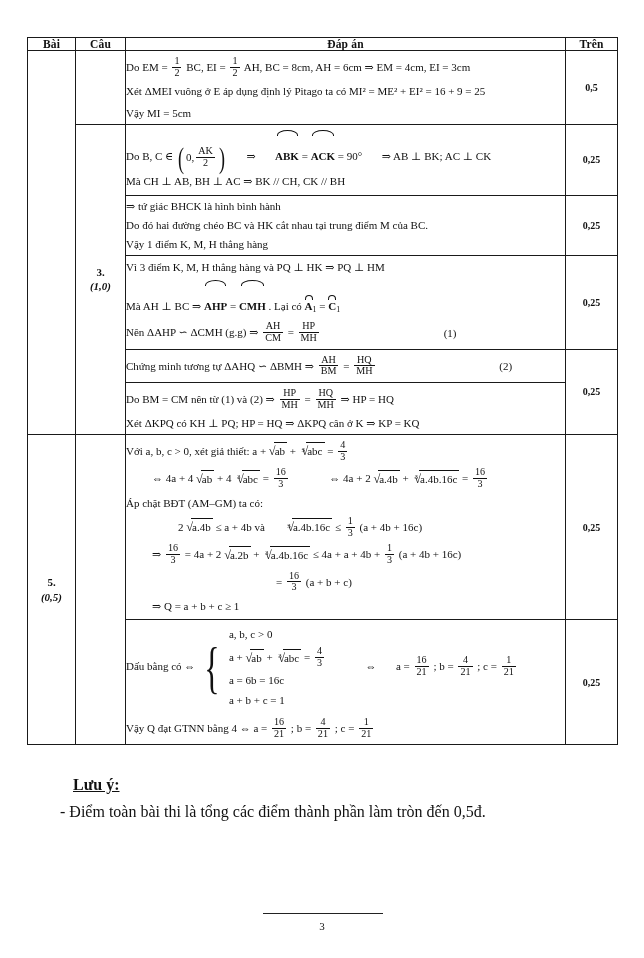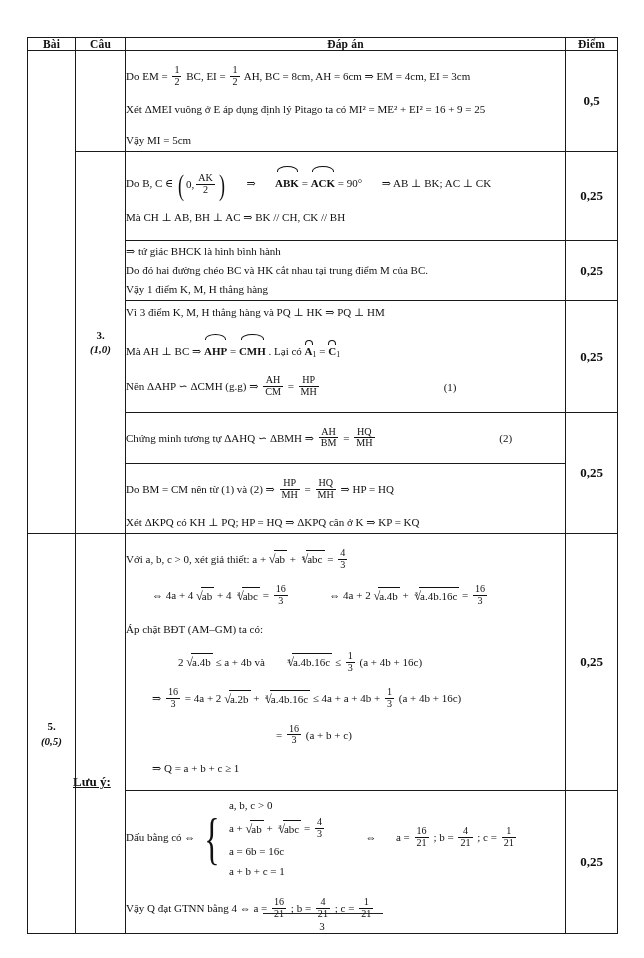--- a/index.html
+++ b/index.html
@@ -55,31 +55,31 @@
     font-style: italic;
     font-size: 11px;
     line-height: 1.35;
   }
   td.bai-cell .num, td.cau-cell .num { font-style: normal; display:block; }
   td.bai-cell .pts, td.cau-cell .pts { display:block; }
 
   td.diem-cell {
     text-align: center;
     font-weight: bold;
-    font-size: 13px;
+    font-size: 10px;
   }
 
   td.body-cell {
     padding: 5px 6px 5px 9px;
     font-size: 11px;
     line-height: 1.5;
   }
 
   .ln { display: block; white-space: nowrap; margin: 2.5px 0; }
-  .ln.tall { margin: 14px 0; }
+  .ln.tall { margin: 5px 0; }
   .indent1 { padding-left: 26px; }
   .indent2 { padding-left: 52px; }
   .indent3 { padding-left: 120px; }
   .indent4 { padding-left: 150px; }
   .gap { display:inline-block; width: 14px; }
   .gap-lg { display:inline-block; width: 34px; }
   .bold { font-weight: bold; }
 
   
   .frac {
@@ -108,21 +108,21 @@
     position: relative;
     top: -0.45em;
     left: 0.42em;
     margin-right: -0.1em;
   }
 
   
   .arc {
     display: inline-block;
     position: relative;
-    padding-top: 9px;
+    padding-top: 18px;
   }
   .arc::before {
     content: "";
     position: absolute;
     left: 6%;
     right: 6%;
     top: 0px;
     height: 5px;
     border-top: 1px solid #111;
     border-left: 1px solid #111;
@@ -181,21 +181,21 @@
     display: inline-block;
     font-weight: 300;
   }
 
   
   .notes {
     position: absolute;
     left: 30px;
     top: 772px;
     width: 588px;
-    font-size: 13px;
+    font-size: 16px;
     line-height: 1.58;
     text-align: justify;
   }
   .notes .title {
     font-weight: bold;
     text-decoration: underline;
     margin-left: 43px;
     display: inline-block;
     margin-bottom: 2px;
   }
@@ -229,21 +229,21 @@
       <col class="col-bai">
         <col class="col-cau">
         <col class="col-dapan">
         <col class="col-diem">
     </colgroup>
     <thead>
       <tr>
         <th class="hdr">Bài</th>
         <th class="hdr">Câu</th>
         <th class="hdr">Đáp án</th>
-        <th class="hdr">Điểm</th>
+        <th class="hdr">Trên</th>
       </tr>
     </thead>
     <tbody>
 
       <tr>
         <td rowspan="6"></td>
         <td></td>
         <td class="body-cell">
           <span class="ln tall">
             <span>Do EM =</span>
@@ -461,18 +461,19 @@
           </span>
         </td>
         <td class="diem-cell">0,25</td>
       </tr>
 
     </tbody>
   </table>
 
   <div class="notes">
     <span class="title">Lưu ý:</span>
+    <p>- Điểm toàn bài thi là tổng các điểm thành phần làm tròn đến 0,5đ.</p>
   </div>
 
   <div class="rule"></div>
   <div class="pagenum">3</div>
 
 </div>
 
 </body></html>

